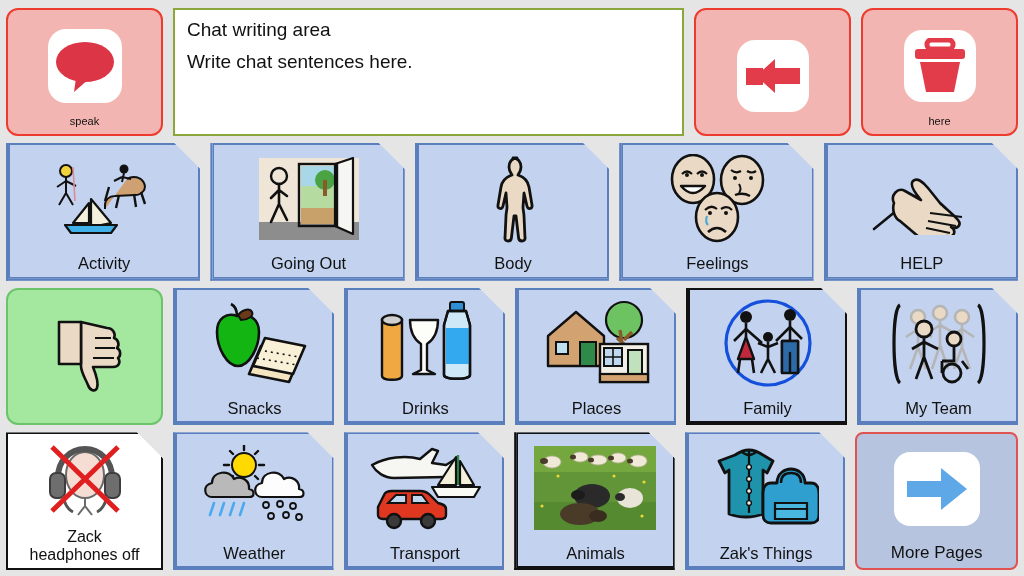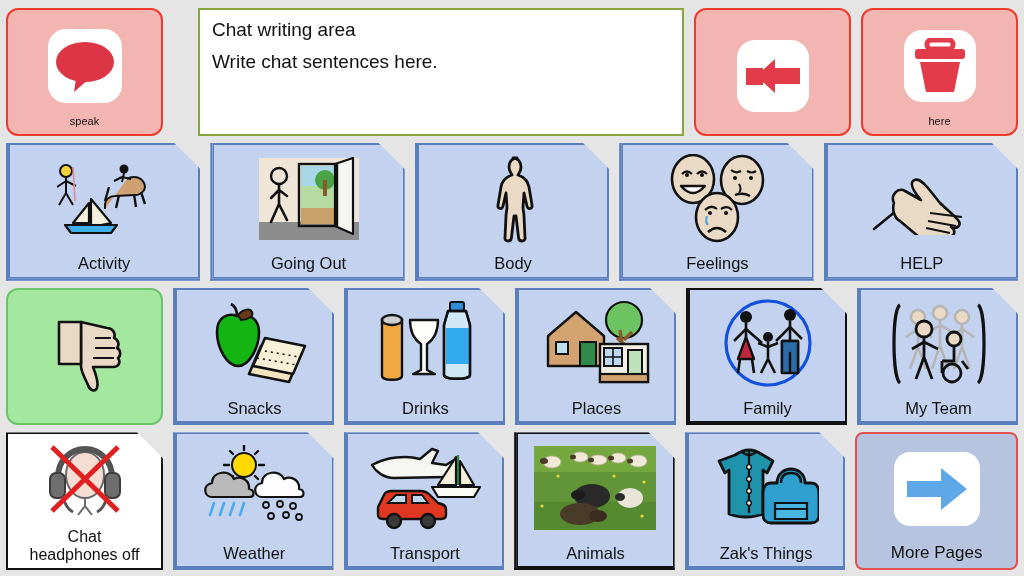--- a/index.html
+++ b/index.html
@@ -110,21 +110,20 @@
   .nav .label{font-size:17px;}
 
   
   .chatbox{
     background:#fff;
     border:2px solid #8aa73b;
     box-sizing:border-box;
     padding:9px 12px;
     display:flex;flex-direction:column;
     gap:9px;
-    margin-left:25px;
   }
   .chatline{
     font-size:19px;color:#111;line-height:1.2;
   }
 
   
   .w-side{width:157px;flex:0 0 157px;}
   .w-chat{flex:1 1 auto;}
   .w-col{flex:1 1 0;min-width:0;}
 
@@ -378,21 +377,21 @@
           <ellipse cx="41" cy="34" rx="19" ry="23" fill="#f6ddd3" stroke="#6a6a6a" stroke-width="2"></ellipse>
           <path d="M41 57 l0 8 M41 65 l-7 9 M41 65 l7 9" stroke="#6a6a6a" stroke-width="2" fill="none"></path>
           <path d="M14 36 c0 -16 12 -28 27 -28 c15 0 27 12 27 28" fill="none" stroke="#545454" stroke-width="6"></path>
           <rect x="6" y="32" width="15" height="25" rx="6" fill="#6e6e6e" stroke="#3d3d3d" stroke-width="2"></rect>
           <rect x="61" y="32" width="15" height="25" rx="6" fill="#6e6e6e" stroke="#3d3d3d" stroke-width="2"></rect>
           <path d="M19 55 c2 10 6 14 10 16" fill="none" stroke="#545454" stroke-width="3"></path>
           <path d="M63 55 c-2 10 -6 14 -10 16" fill="none" stroke="#545454" stroke-width="3"></path>
           <path d="M8 6 L74 70 M74 6 L8 70" stroke="#e02020" stroke-width="5" fill="none"></path>
         </svg>
       </div>
-      <div class="label">Chat
+      <div class="label">Zack
 headphones off</div>
     </div>
 
     <div class="cell cat w-col">
       <div class="art">
         <svg width="112" height="86" viewBox="0 0 112 86">
           <circle cx="46" cy="20" r="12" fill="#ffd900" stroke="#111" stroke-width="2"></circle>
           <g stroke="#111" stroke-width="2.4" stroke-linecap="round">
             <path d="M46 0 L46 5 M46 35 L46 40 M26 20 L31 20 M61 20 L66 20"></path>
             <path d="M32 6 L35 9 M57 31 L60 34 M32 34 L35 31 M57 9 L60 6"></path>

